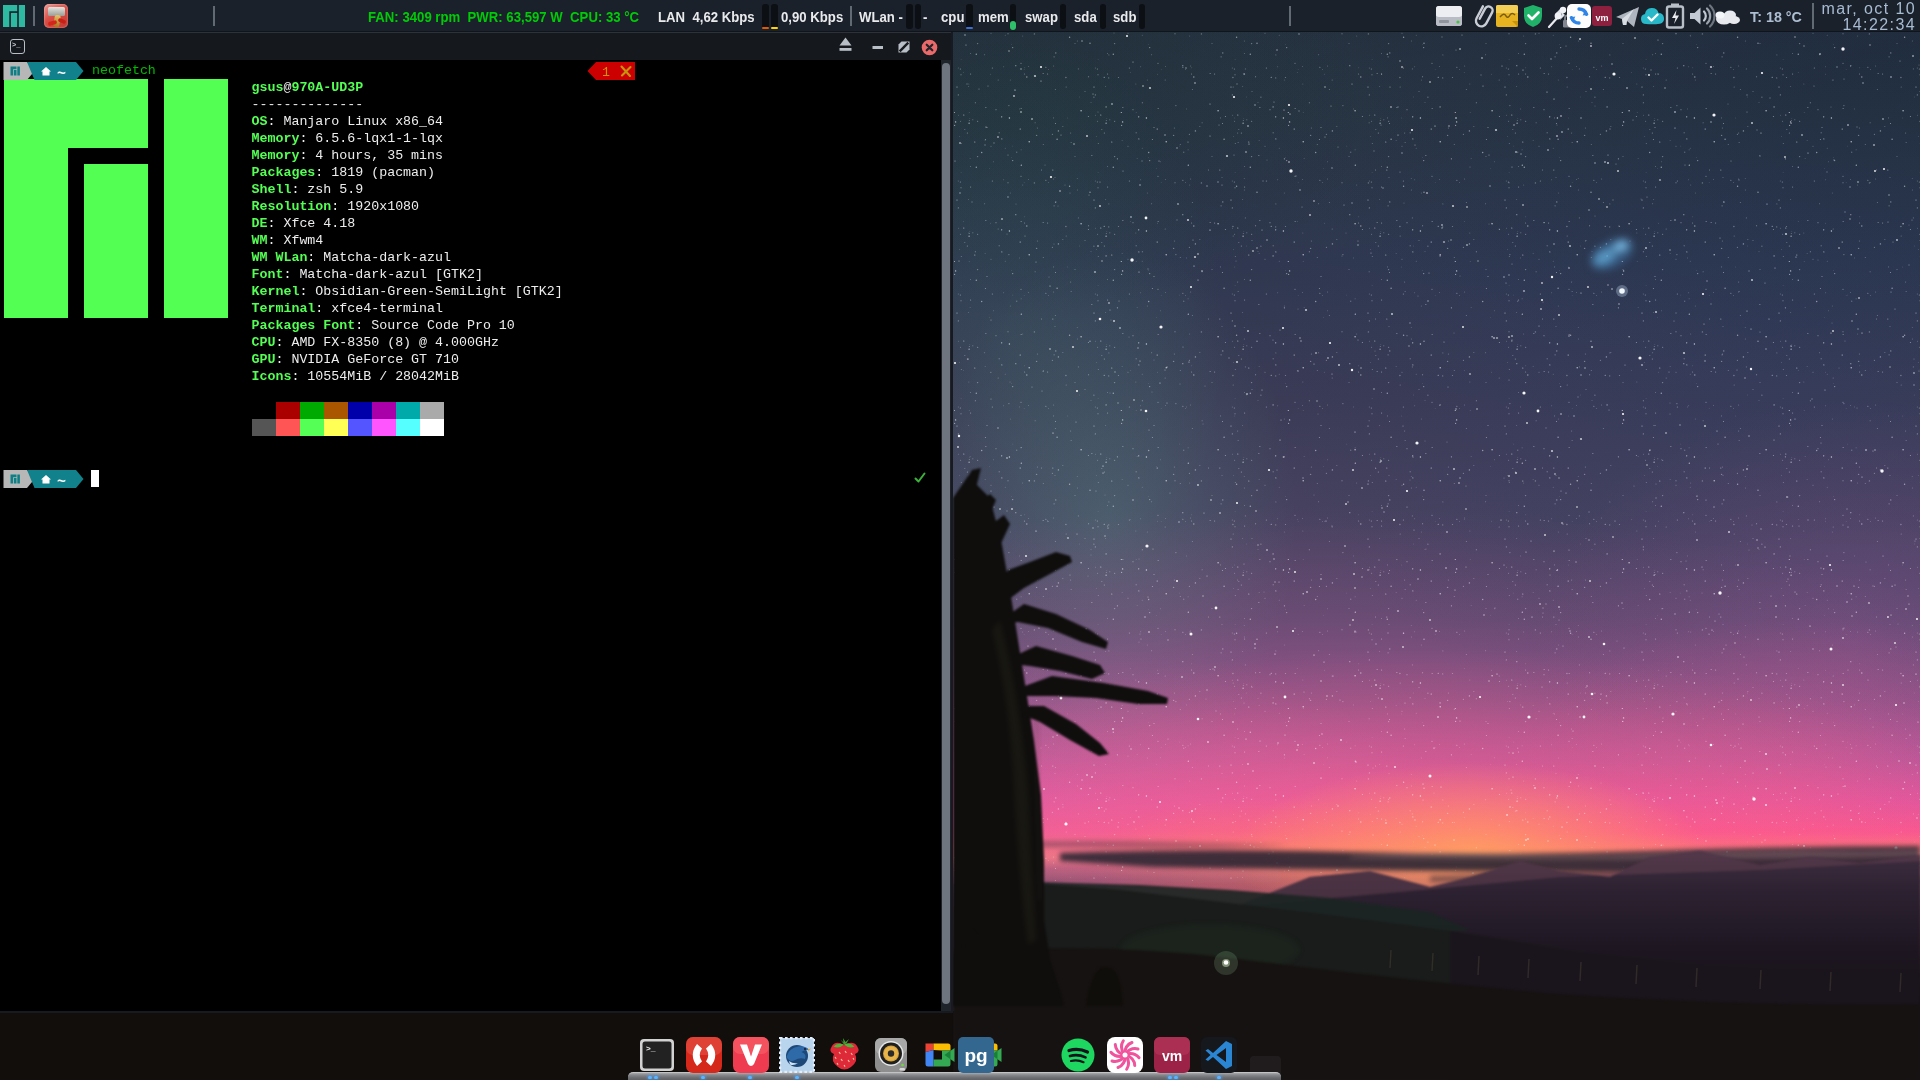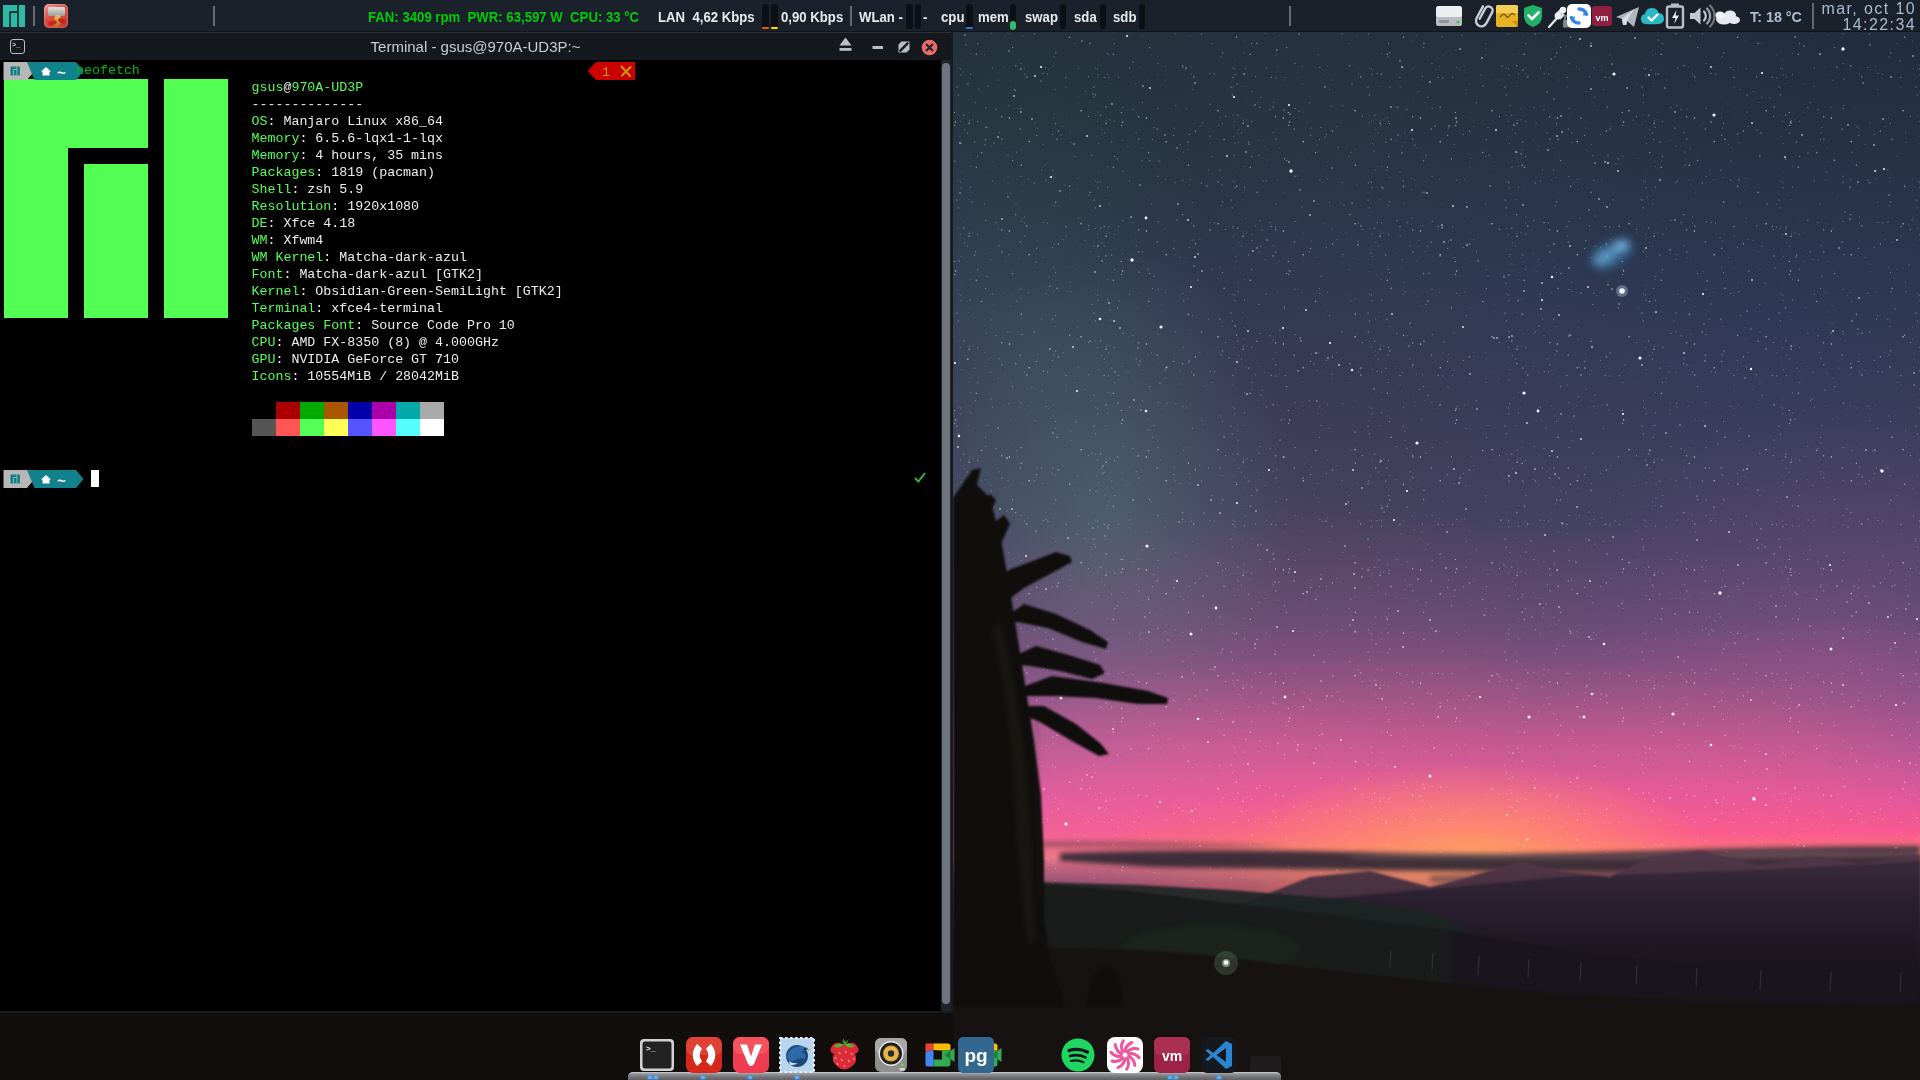--- a/index.html
+++ b/index.html
@@ -42,21 +42,21 @@
 #term{position:absolute;left:0;top:32px;width:953px;height:981px;background:#000;z-index:20;border-right:2px solid #171b21;border-bottom:2px solid #171b21;box-sizing:border-box}
 #titlebar{position:absolute;left:0;top:0;width:951px;height:28px;background:#15181d;border-top:1px solid #2c313a;box-sizing:border-box}
 #ticon{position:absolute;left:10px;top:6px;width:15px;height:15px;border:1.6px solid #b9bfc7;border-radius:3px;box-sizing:border-box}
 #ticon span{position:absolute;left:1px;top:1px;font:bold 7px/9px "Liberation Mono",monospace;color:#cdd2d8}
 #title{position:absolute;left:0;top:4px;width:951px;text-align:center;font:15px/20px "Liberation Sans",sans-serif;color:#c9ced4}
 #tbtns{position:absolute;right:6px;top:0}
 #tbody{position:absolute;left:0;top:28px;width:941px;height:951px;background:#000;font:13.3px/17px "Liberation Mono",monospace}
 .lrect{position:absolute;background:#54ff54}
 .mono{position:absolute;font:13.3px/17px "Liberation Mono",monospace;white-space:pre}
 #info{position:absolute;left:251.5px;top:19px;margin:0;font:13.3px/17px "Liberation Mono",monospace;color:#ededed}
-#info .g{color:#54ff54;font-weight:normal}
+#info .g{color:#54ff54;font-weight:bold}
 .sw{position:absolute;width:24px;height:17px}
 #cursor{position:absolute;left:91px;top:410px;width:8px;height:16.5px;background:#fff}
 #scroll{position:absolute;right:0px;top:28px;width:10px;height:951px;background:#1f242b}
 #thumb{position:absolute;left:1.2px;top:3px;width:7.6px;height:941px;background:#6e757e;border-radius:4px}
 
 
 #dock{position:absolute;left:0;top:0;z-index:40}
 .dicon{position:absolute;top:1037px;width:36px;height:36px}
 #graybar{position:absolute;left:628px;top:1071.5px;width:653px;height:8.5px;z-index:35;border-radius:5px 5px 0 0;background:linear-gradient(180deg,#a8a9ab 0px,#87888b 2px,#6a6b6e 5px,#5a5b5e 8.5px);border-top:1px solid #c2c3c5;box-sizing:border-box}
 .bdot{position:absolute;top:1075.5px;width:3.5px;height:3.5px;border-radius:2px;background:#5ab4ff;box-shadow:0 0 3px 1px rgba(70,160,255,.6);z-index:36}
@@ -1314,21 +1314,20 @@
  <div class="ptxt" style="left:1750px;color:#aebed2;transform:scaleX(.925)">T:&nbsp;18&nbsp;°C</div>
  <div class="vsep" style="left:1812px;height:26px;top:3px"></div>
  <div id="clock">mar, oct 10<br>14:22:34</div>
 </div>
 
 <div id="term">
  <div id="titlebar">
   <div id="ticon">
         <span>&gt;_</span>
       </div>
-  <div id="title">Terminal - gsus@970A-UD3P:~</div>
   <svg id="tbtns" width="120" height="28" viewBox="0 0 120 28">
    <path d="M26.5 12.5 l-6 -8 -6 8 Z" fill="#b9bfc7"></path>
    <rect x="14.5" y="15" width="12" height="2.8" fill="#b9bfc7"></rect>
    <rect x="47.5" y="13" width="10.5" height="3" fill="#b9bfc7"></rect>
    <g transform="translate(73.5,8.5)">
           <path d="M0 11 V3 L3 0 H11 V8 L8 11 Z" fill="#b9bfc7"></path>
           <path d="M1.2 9.8 L9.8 1.2" stroke="#15181d" stroke-width="2.4"></path>
         </g>
    <circle cx="104.5" cy="14.5" r="7.8" fill="#ea6a6a"></circle>
    <path d="M101.7 11.7 l5.6 5.6 M107.3 11.7 l-5.6 5.6" stroke="#20242b" stroke-width="2.2" stroke-linecap="round"></path>
@@ -1343,40 +1342,40 @@
  <path d="M3.5 0 H27 L34.5 9 L27 18 H3.5 Z" fill="#b7b7b7"></path>
  <path d="M27 0 H76 L83.5 9 L76 18 H34.5 L27 0 Z" fill="#11828c"></path>
  <g fill="#0e8085">
           <path d="M10.5 4.5 H16.5 V7.2 H13.1 V13.5 H10.5 Z"></path>
           <rect x="13.9" y="8" width="2.6" height="5.5"></rect>
           <rect x="17.3" y="4.5" width="2.6" height="9"></rect>
         </g>
  <path d="M41 9.5 l5 -4.5 5 4.5 h-1.5 v4 h-7 v-4 Z" fill="#fff"></path>
  <text x="57" y="15.5" font-family="Liberation Mono" font-size="15" font-weight="bold" fill="#fff">~</text>
 </svg>
-  <span class="mono" style="left:76px;top:2px;color:#00bb00">neofetch</span>
+  <span class="mono" style="left:92px;top:2px;color:#00bb00">neofetch</span>
   <svg style="position:absolute;left:584px;top:2px" width="52" height="18" viewBox="0 0 52 18">
    <path d="M12 0 H51 V18 H12 L3.5 9 Z" fill="#cc0000"></path>
    <text x="18" y="13.5" font-family="Liberation Mono" font-size="13.3" fill="#c79410">1</text>
    <g stroke="#c79410" stroke-width="2.1" stroke-linecap="round">
           <path d="M37.5 4.5 L46 14"></path>
           <path d="M46.5 5 L38 13.5"></path>
         </g>
   </svg>
   <pre id="info"><span class="g">gsus</span>@<span class="g">970A-UD3P</span>
 --------------
 <span class="g">OS</span>: Manjaro Linux x86_64
 <span class="g">Memory</span>: 6.5.6-lqx1-1-lqx
 <span class="g">Memory</span>: 4 hours, 35 mins
 <span class="g">Packages</span>: 1819 (pacman)
 <span class="g">Shell</span>: zsh 5.9
 <span class="g">Resolution</span>: 1920x1080
 <span class="g">DE</span>: Xfce 4.18
 <span class="g">WM</span>: Xfwm4
-<span class="g">WM Kernel</span>: Matcha-dark-azul
+<span class="g">WM WLan</span>: Matcha-dark-azul
 <span class="g">Font</span>: Matcha-dark-azul [GTK2]
 <span class="g">Kernel</span>: Obsidian-Green-SemiLight [GTK2]
 <span class="g">Terminal</span>: xfce4-terminal
 <span class="g">Packages Font</span>: Source Code Pro 10
 <span class="g">CPU</span>: AMD FX-8350 (8) @ 4.000GHz
 <span class="g">GPU</span>: NVIDIA GeForce GT 710
 <span class="g">Icons</span>: 10554MiB / 28042MiB</pre>
   <div class="sw" style="left:275.5px;top:342px;background:#aa0000"></div>
 <div class="sw" style="left:299.5px;top:342px;background:#00aa00"></div>
 <div class="sw" style="left:323.5px;top:342px;background:#aa5500"></div>

